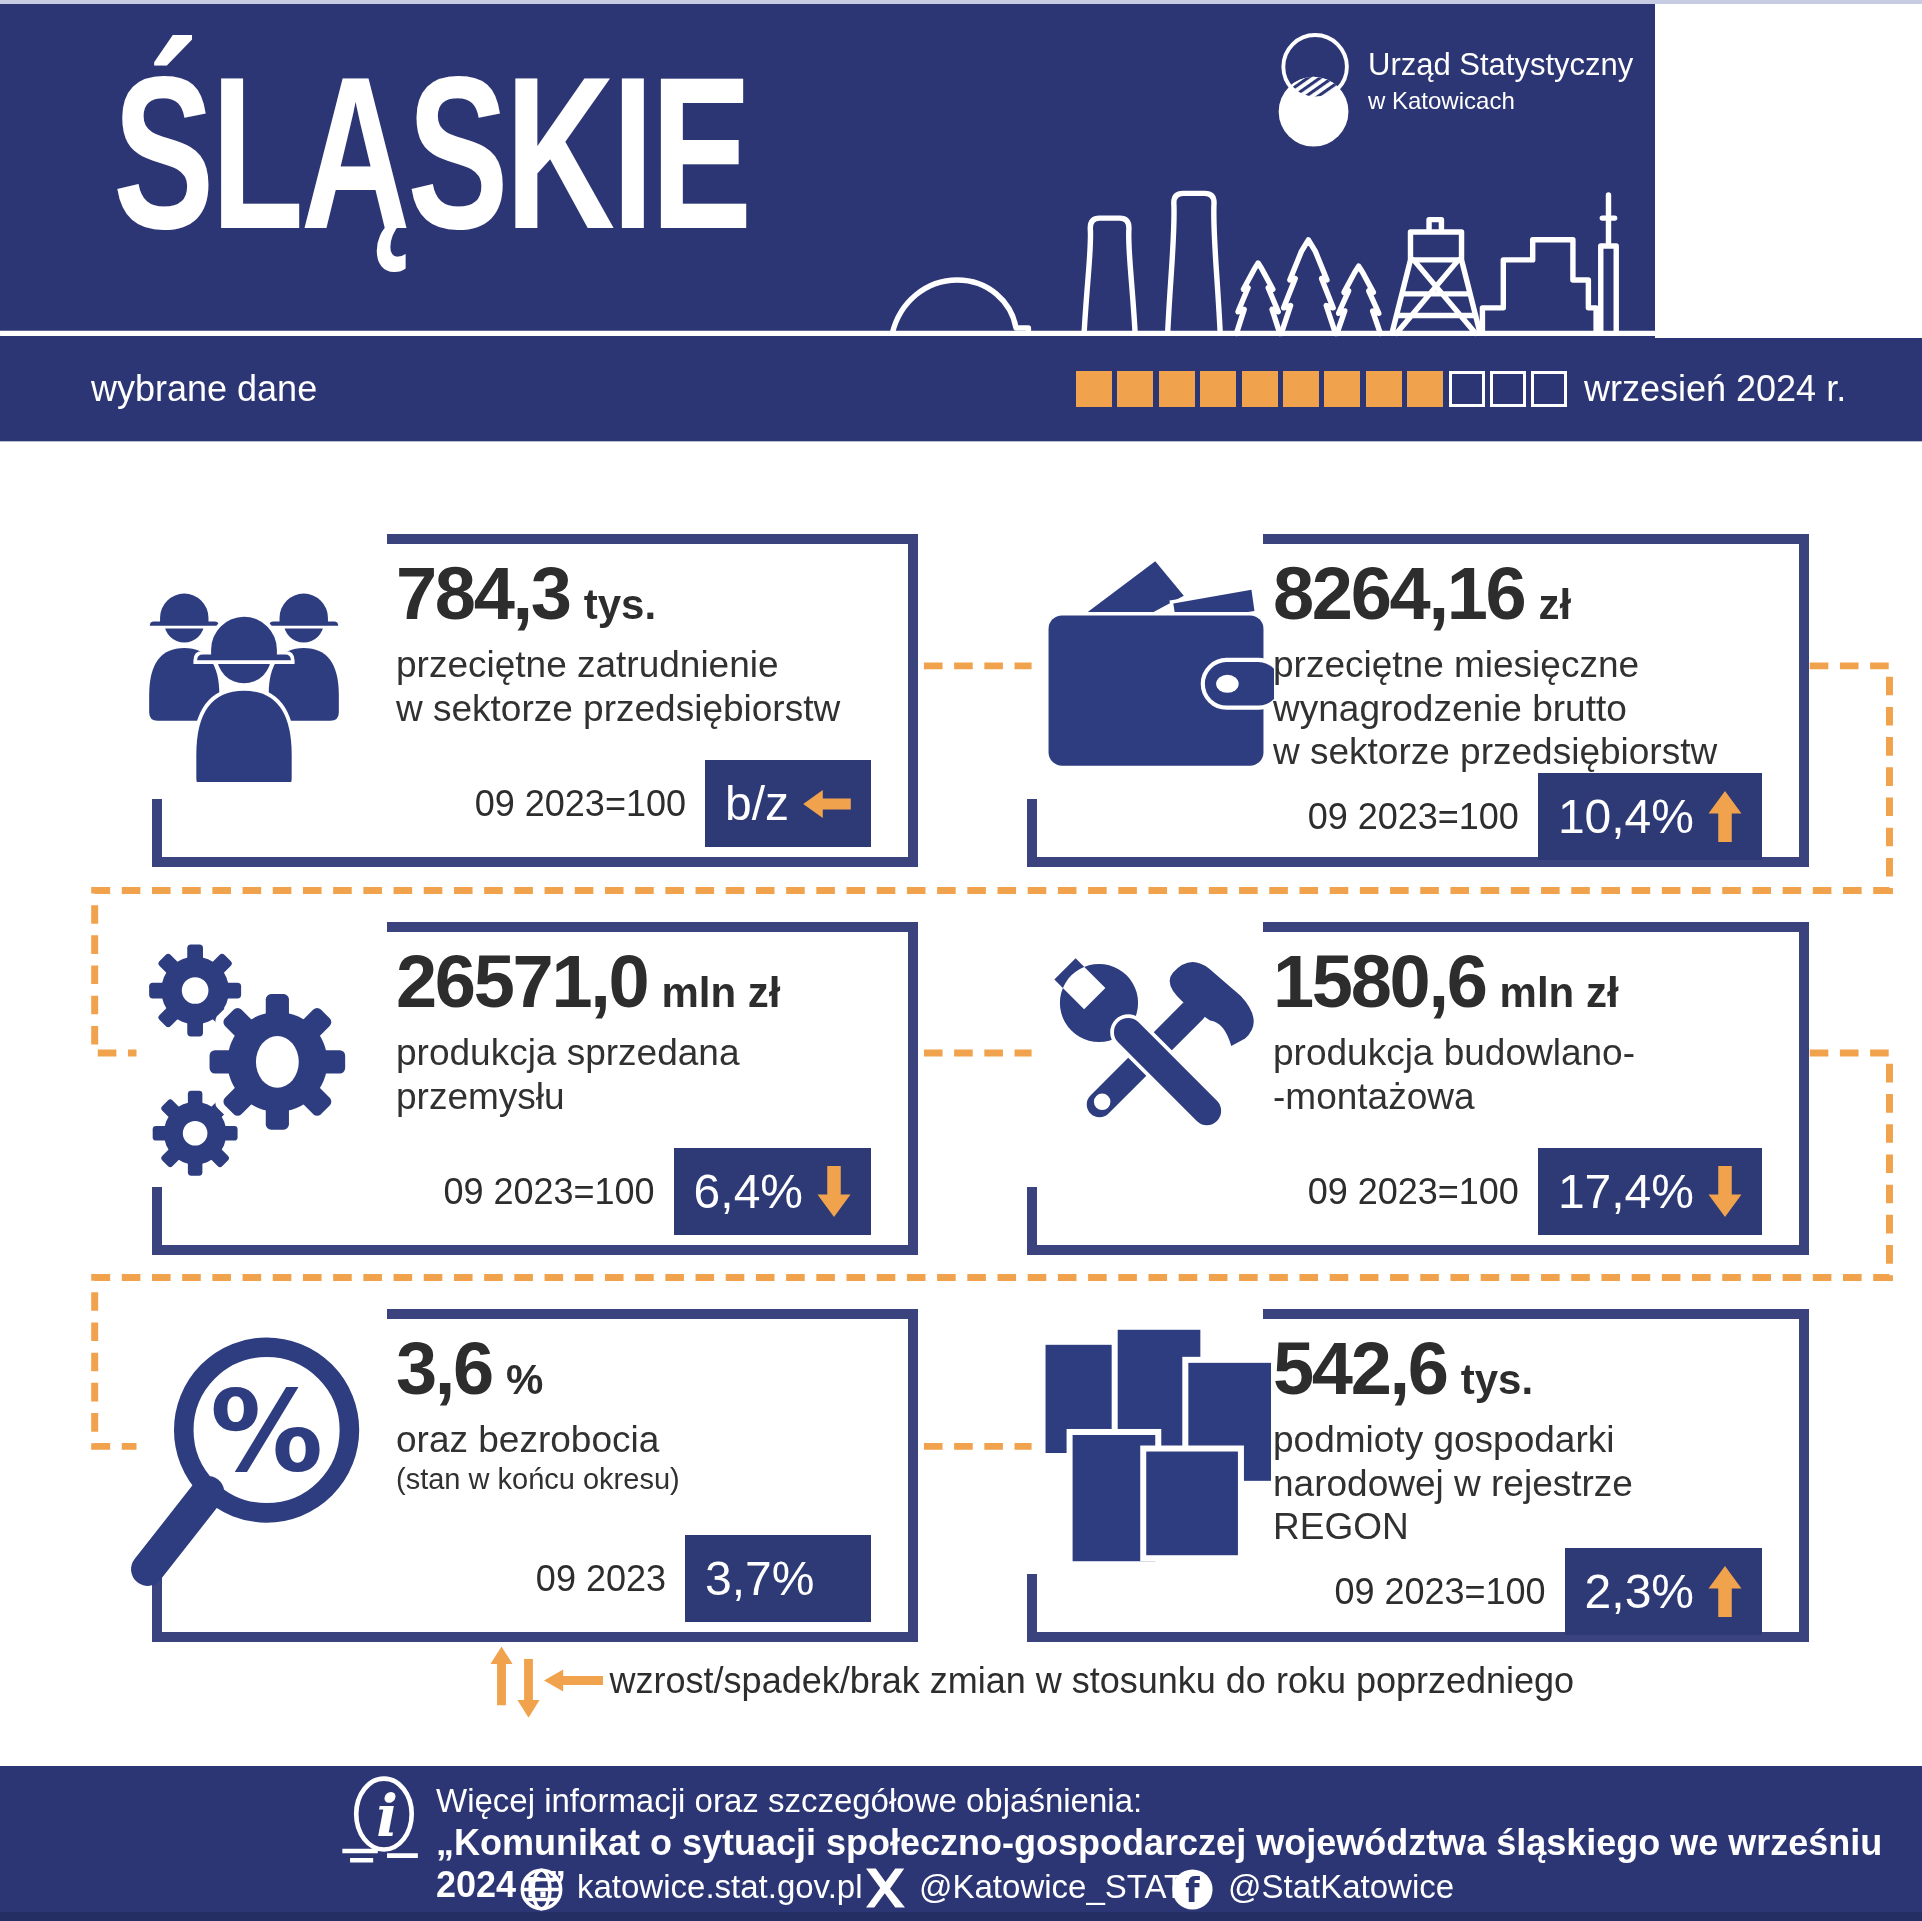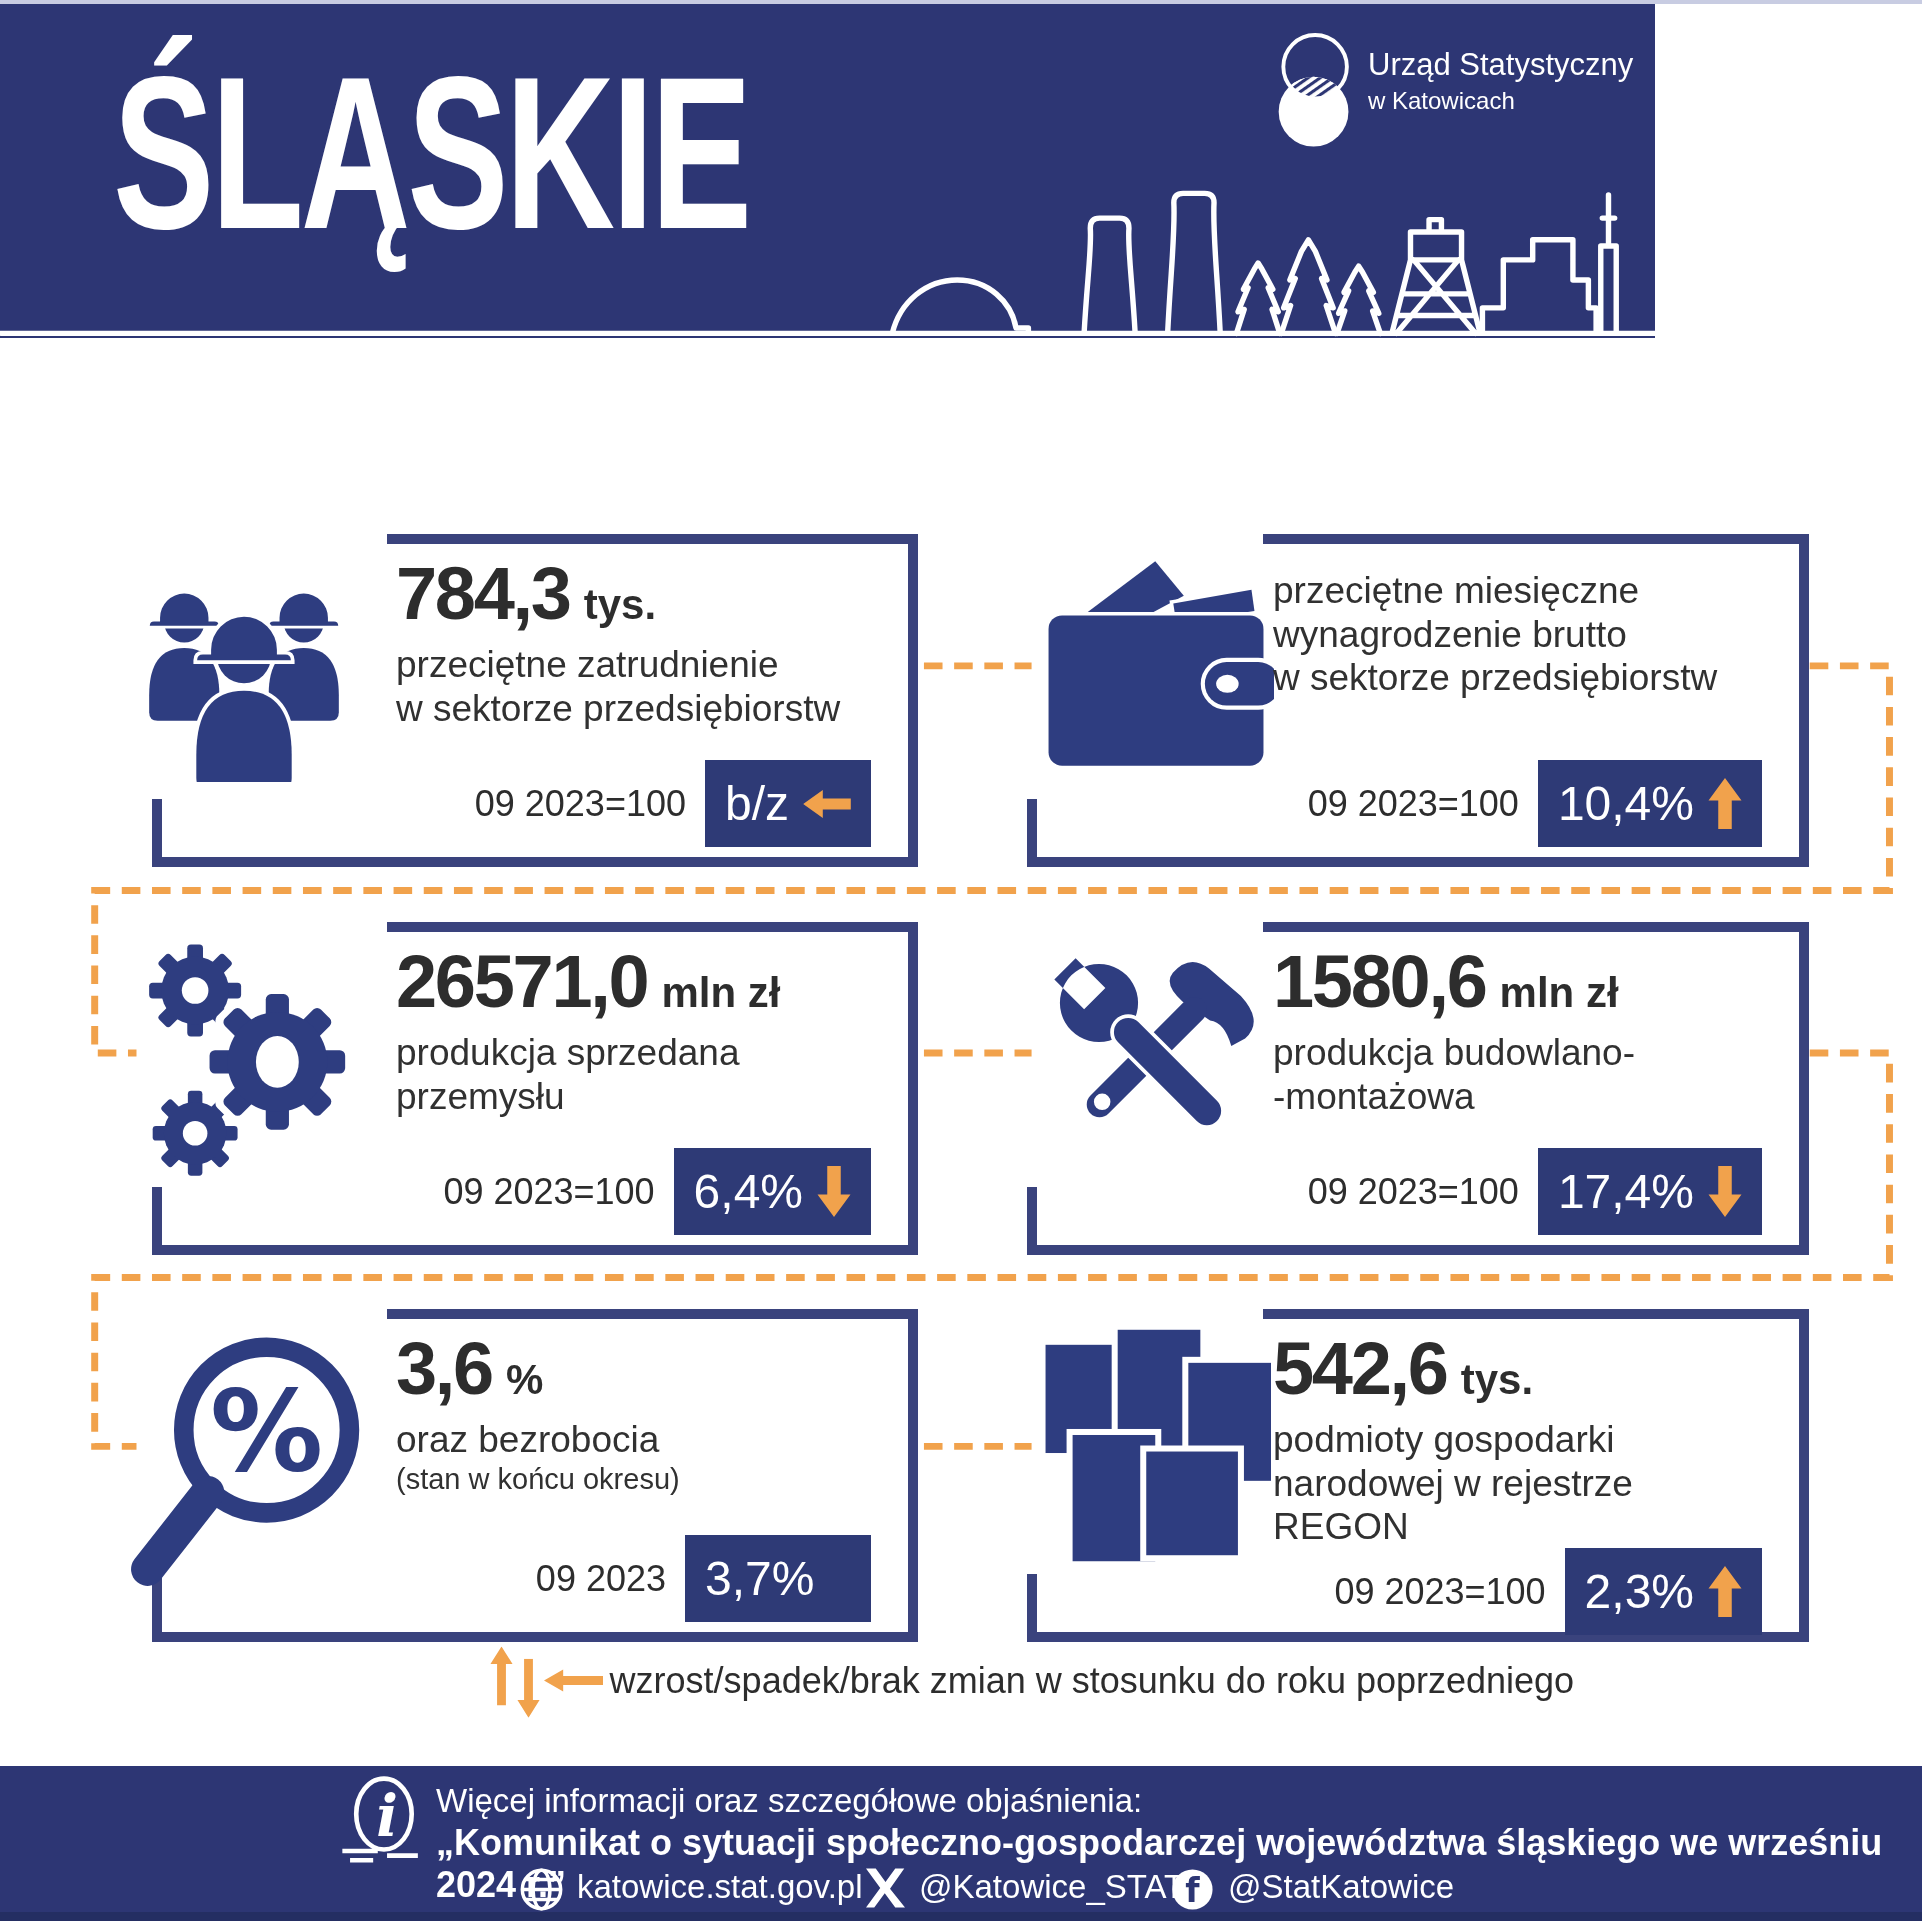--- a/index.html
+++ b/index.html
@@ -144,20 +144,38 @@
         <g clip-path="url(#topc)">
             <circle cx="60" cy="108" r="45" fill="url(#hatch)"></circle>
           </g>
         <circle cx="62" cy="50" r="41" fill="none" stroke="#fff" stroke-width="5"></circle>
       </svg>
       <div class="logo-line1">Urząd Statystyczny</div>
       <div class="logo-line2">w Katowicach</div>
     </div>
   </div>
 
+  <div class="subband">
+    <div class="subtitle">wybrane dane</div>
+    <div class="progress">
+        <div class="psq filled"></div>
+        <div class="psq filled"></div>
+        <div class="psq filled"></div>
+        <div class="psq filled"></div>
+        <div class="psq filled"></div>
+        <div class="psq filled"></div>
+        <div class="psq filled"></div>
+        <div class="psq filled"></div>
+        <div class="psq filled"></div>
+        <div class="psq"></div>
+        <div class="psq"></div>
+        <div class="psq"></div>
+      </div>
+    <div class="period">wrzesień 2024 r.</div>
+  </div>
 
   <svg class="connectors" width="1923" height="1921" viewBox="0 0 2483 2481">
     <g stroke="#f1a24c" stroke-width="9" fill="none" stroke-dasharray="24 15">
       <path d="M1193 860 H1332"></path>
       <path d="M2337 860 H2440 V1150 H122 V1360 H176"></path>
       <path d="M1193 1360 H1332"></path>
       <path d="M2337 1360 H2440 V1650 H122 V1868 H176"></path>
       <path d="M1193 1868 H1332"></path>
     </g>
   </svg>
@@ -208,20 +226,24 @@
         <g fill="#2e3d80" stroke="#fff" stroke-width="9" paint-order="stroke">
           <path d="M60 100 L172 16 L210 62 L98 122 Z"></path>
           <path d="M196 72 L300 54 L304 82 L200 98 Z"></path>
           <rect x="30" y="88" width="286" height="200" rx="18"></rect>
           <rect x="238" y="150" width="100" height="58" rx="29" stroke-width="11"></rect>
         </g>
         <ellipse cx="268" cy="179" rx="15" ry="12" fill="#fff"></ellipse>
       </svg>
     </div>
     <div class="content">
+      <div class="value-row">
+        <span class="value">8264,16</span>
+        <span class="unit">zł</span>
+      </div>
       <div class="desc">przeciętne miesięczne
 wynagrodzenie brutto
 w sektorze przedsiębiorstw</div>
       <div class="bottom-row">
         <span class="ref">09 2023=100</span>
         <span class="badge">
           <span>10,4%</span>
           <svg width="34" height="51" viewBox="0 0 44 68">
               <path fill="#f1a24c" d="M22 0 L44 30 H31 V68 H13 V30 H0 Z"></path>
             </svg>

